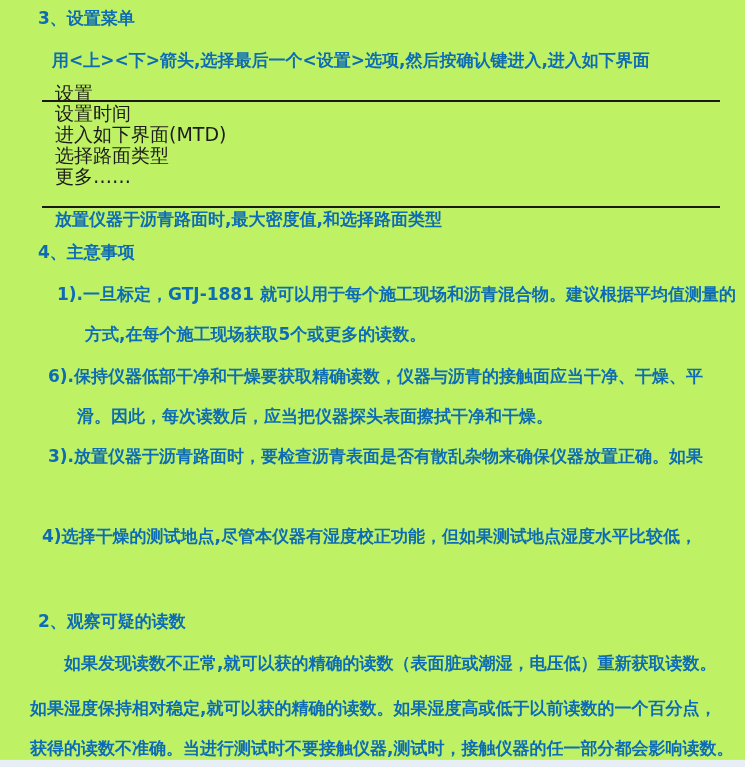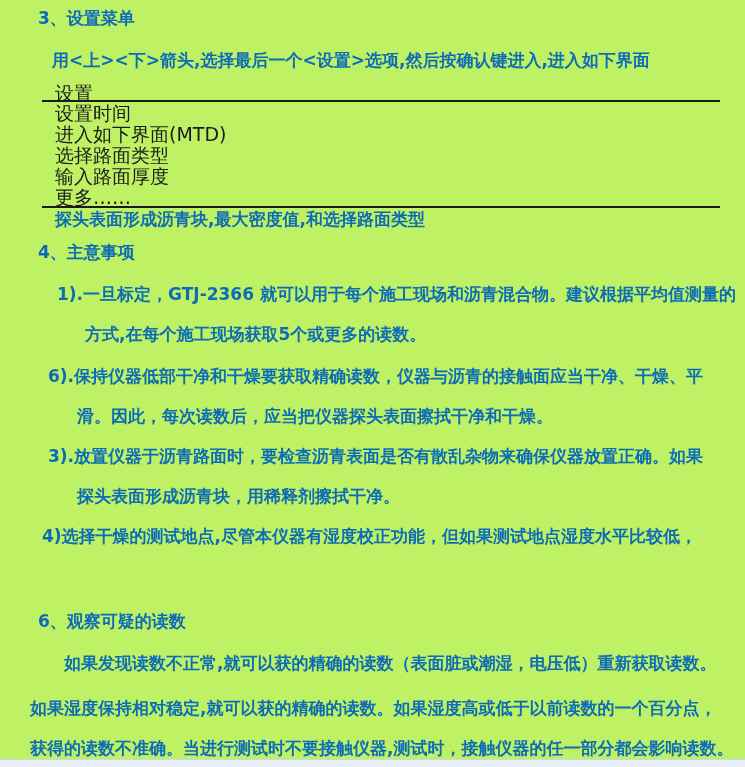--- a/index.html
+++ b/index.html
@@ -83,42 +83,40 @@
   <div class="blue s3-intro">用&lt;上&gt;&lt;下&gt;箭头,选择最后一个&lt;设置&gt;选项,然后按确认键进入,进入如下界面</div>
 
   <div class="menu-text menu-header">设置</div>
 
   <div class="menu-rule-top"></div>
 
   <div class="menu-items">
     <div class="menu-text">设置时间</div>
     <div class="menu-text">进入如下界面(MTD)</div>
     <div class="menu-text">选择路面类型</div>
-    <div class="menu-text">输入路面厚度</div>
     <div class="menu-text">更多……</div>
   </div>
 
   <div class="menu-rule-bottom"></div>
 
-  <div class="blue s3-note">探头表面形成沥青块,最大密度值,和选择路面类型</div>
+  <div class="blue s3-note">放置仪器于沥青路面时,最大密度值,和选择路面类型</div>
 
   <div class="blue h4-heading">4、主意事项</div>
 
-  <div class="blue s4-i1-l1">1).一旦标定，GTJ-2366 就可以用于每个施工现场和沥青混合物。建议根据平均值测量的</div>
+  <div class="blue s4-i1-l1">1).一旦标定，GTJ-1881 就可以用于每个施工现场和沥青混合物。建议根据平均值测量的</div>
   <div class="blue s4-i1-l2">方式,在每个施工现场获取5个或更多的读数。</div>
 
   <div class="blue s4-i2-l1">6).保持仪器低部干净和干燥要获取精确读数，仪器与沥青的接触面应当干净、干燥、平</div>
   <div class="blue s4-i2-l2">滑。因此，每次读数后，应当把仪器探头表面擦拭干净和干燥。</div>
 
   <div class="blue s4-i3-l1">3).放置仪器于沥青路面时，要检查沥青表面是否有散乱杂物来确保仪器放置正确。如果</div>
-  <div class="blue s4-i3-l2">探头表面形成沥青块，用稀释剂擦拭干净。</div>
 
   <div class="blue s4-i4-l1">4)选择干燥的测试地点,尽管本仪器有湿度校正功能，但如果测试地点湿度水平比较低，</div>
 
-  <div class="blue h5-heading">6、观察可疑的读数</div>
+  <div class="blue h5-heading">2、观察可疑的读数</div>
 
   <div class="blue s5-p1">如果发现读数不正常,就可以获的精确的读数（表面脏或潮湿，电压低）重新获取读数。</div>
 
   <div class="blue s5-p2-l2">获得的读数不准确。当进行测试时不要接触仪器,测试时，接触仪器的任一部分都会影响读数。</div>
   <div class="blue s5-p2-l1">如果湿度保持相对稳定,就可以获的精确的读数。如果湿度高或低于以前读数的一个百分点，</div>
 
   <div class="bottom-bar"></div>
 
 </div>
 

